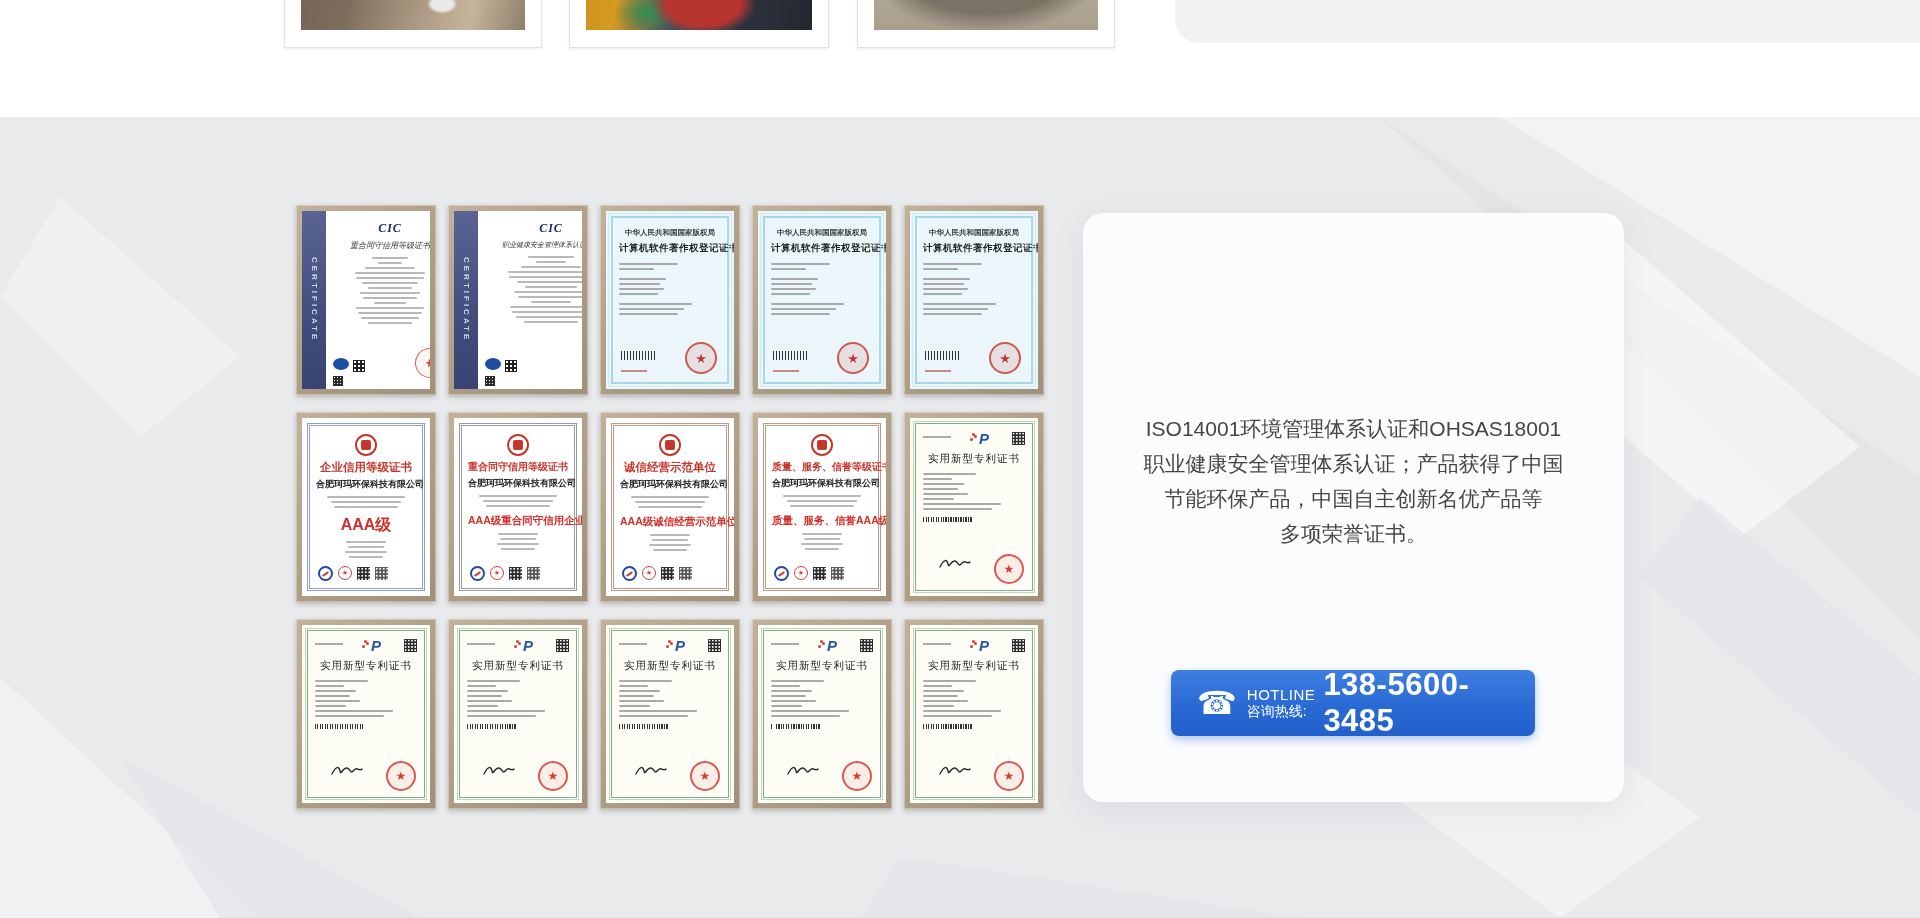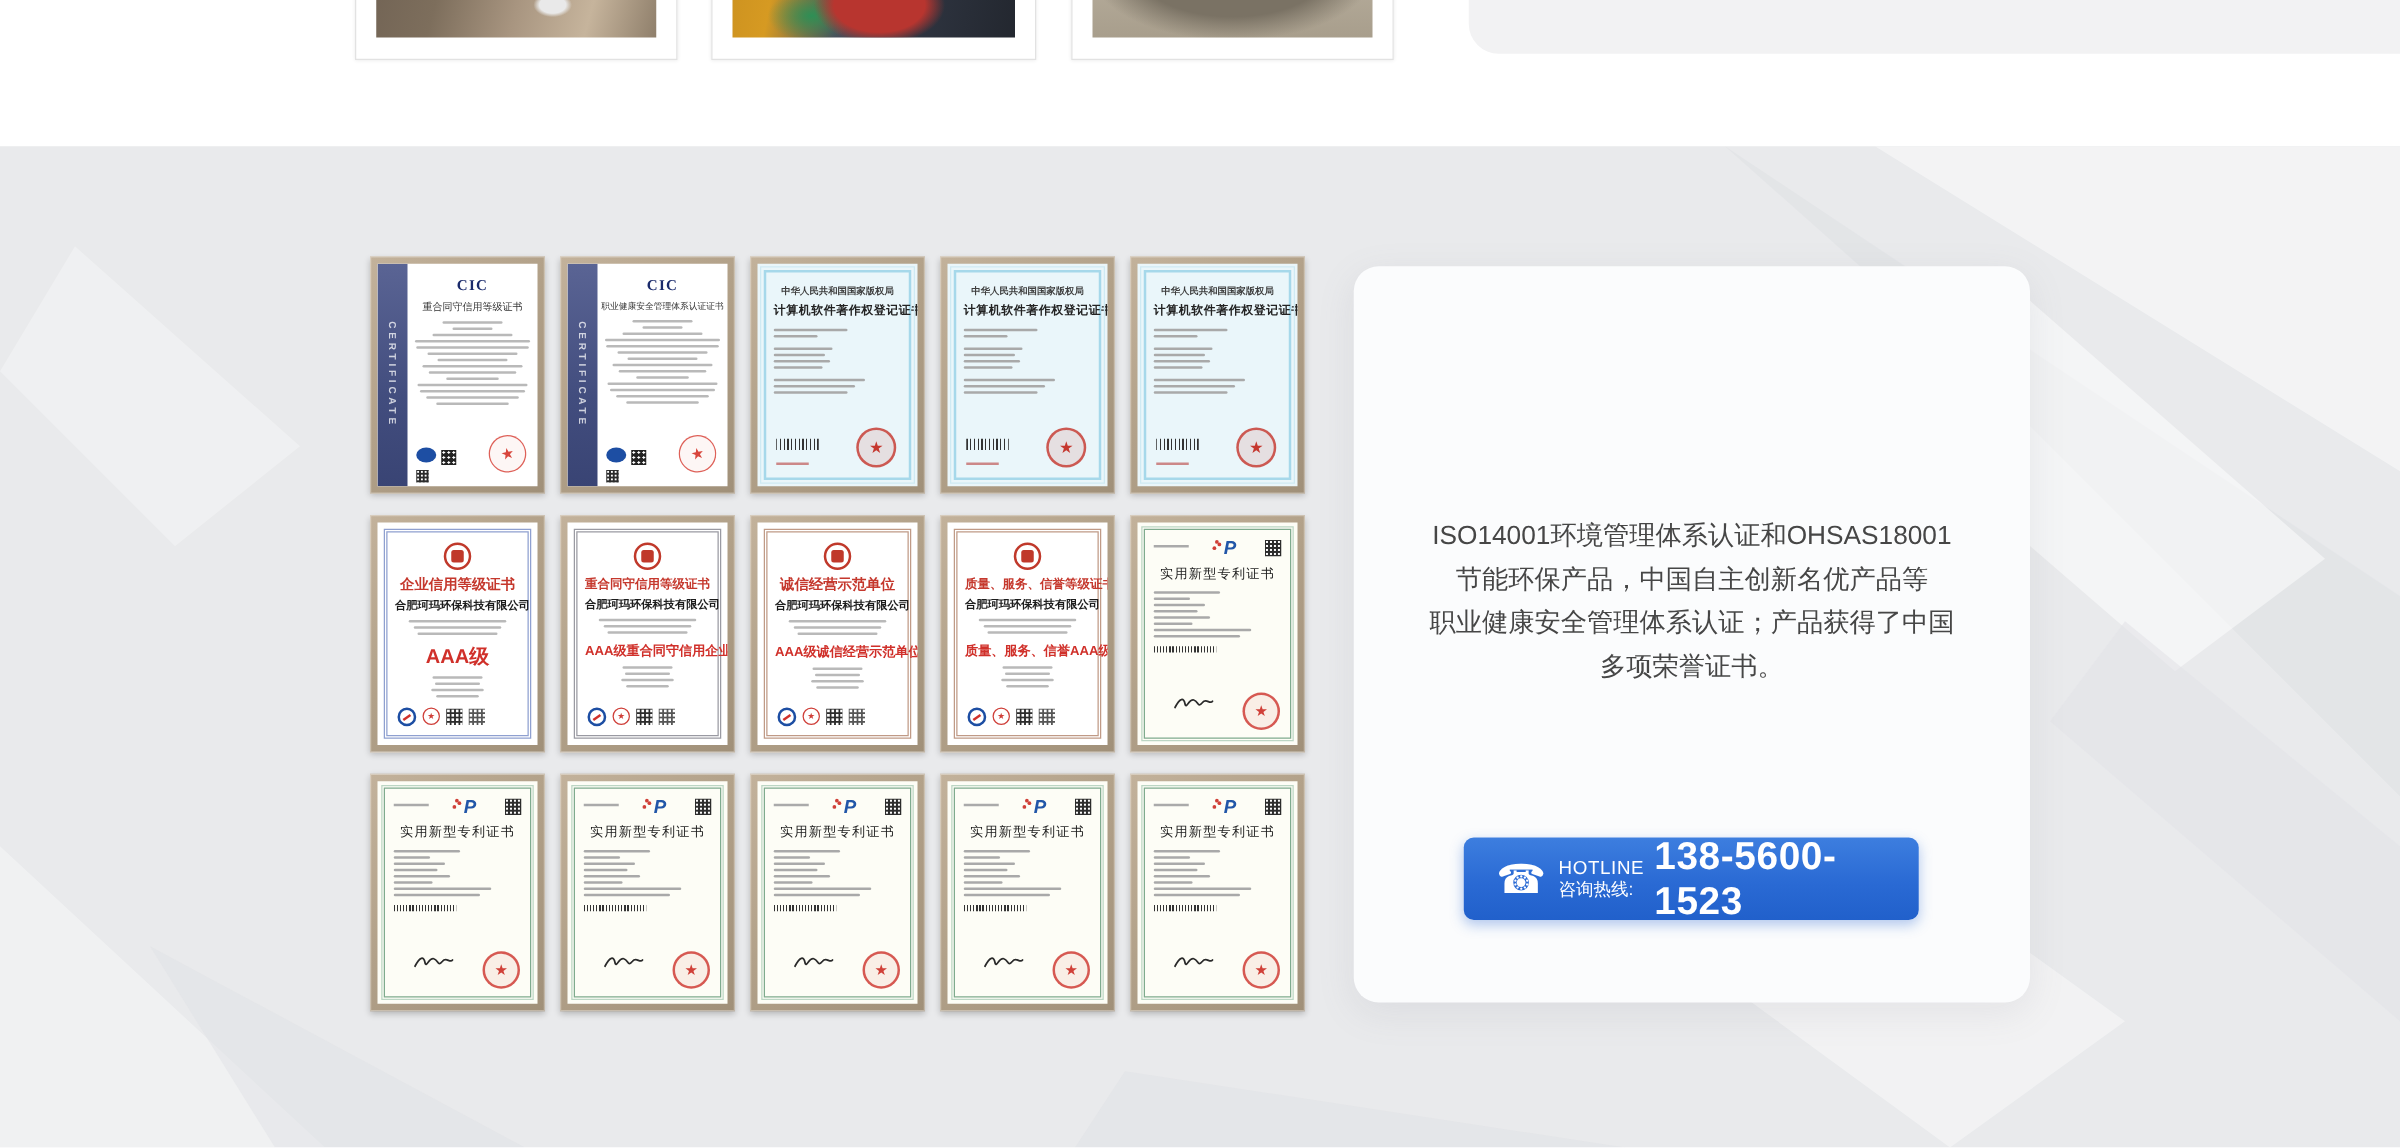--- a/index.html
+++ b/index.html
@@ -47,21 +47,21 @@
   .lines { width:100%; }
   .tl { height:2px; background:#b9b9b9; margin:3px auto 0; border-radius:1px; }
   .lines.left .tl { margin-left:0; background:#a9a9a9; }
 
   
   .paper.cic { display:flex; }
   .cic-band { width:24px; flex:0 0 24px; background:linear-gradient(180deg,#5a6494 0%,#424d7e 60%,#394474 100%);
               display:flex; align-items:center; justify-content:center; }
   .cic-band span { writing-mode:vertical-rl; color:rgba(255,255,255,.75); font-size:8px;
                    letter-spacing:3px; font-weight:bold; }
-  .cic-body { flex:1; padding:10px 0 8px; position:relative; }
+  .cic-body { flex:1; padding:10px 24px 8px; position:relative;font-style:italic; }
   .cic-logo { text-align:center; color:#1a2a6b; font-weight:bold; font-size:12px;
               font-family:"Liberation Serif","DejaVu Serif",serif; letter-spacing:1px; }
   .cic-title { text-align:center; color:#333; font-size:8px; margin-top:4px; white-space:nowrap; }
   .cic-body .lines { margin-top:6px; }
   .cic-foot { position:absolute; left:7px; right:7px; bottom:7px; height:30px; }
   .cic-oval { position:absolute; left:0; bottom:12px; width:16px; height:12px; border-radius:50%;
               background:#1d4ea3; }
   .cic-sq { position:absolute; left:20px; bottom:10px; width:12px; height:12px; background:#222;
             background-image:radial-gradient(#fff 1px, transparent 1px); background-size:4px 4px; }
   .cic-qr { position:absolute; left:0; bottom:-4px; width:10px; height:10px; background:#2c2c2c;
@@ -619,27 +619,27 @@
                 <div class="stamp pat-stamp">★</div>
               </div>
             </div>
           </div>
         </div>
       </div>
 
     <div class="honor-card">
       <div class="honor-desc">
         <div>ISO14001环境管理体系认证和OHSAS18001</div>
+        <div>职业健康安全管理体系认证；产品获得了中国</div>
         <div>节能环保产品，中国自主创新名优产品等</div>
-        <div>职业健康安全管理体系认证；产品获得了中国</div>
         <div>多项荣誉证书。</div>
       </div>
       <a class="hotline-btn">
         <span class="phone-icon">☎</span>
         <span class="hotline-labels">
           <span class="hotline-en">HOTLINE</span>
           <span class="hotline-zh">咨询热线:</span>
         </span>
-        <span class="hotline-number">138-5600-1523</span>
+        <span class="hotline-number">138-5600-3485</span>
       </a>
     </div>
   </section>
 </div>
 
 </body></html>

